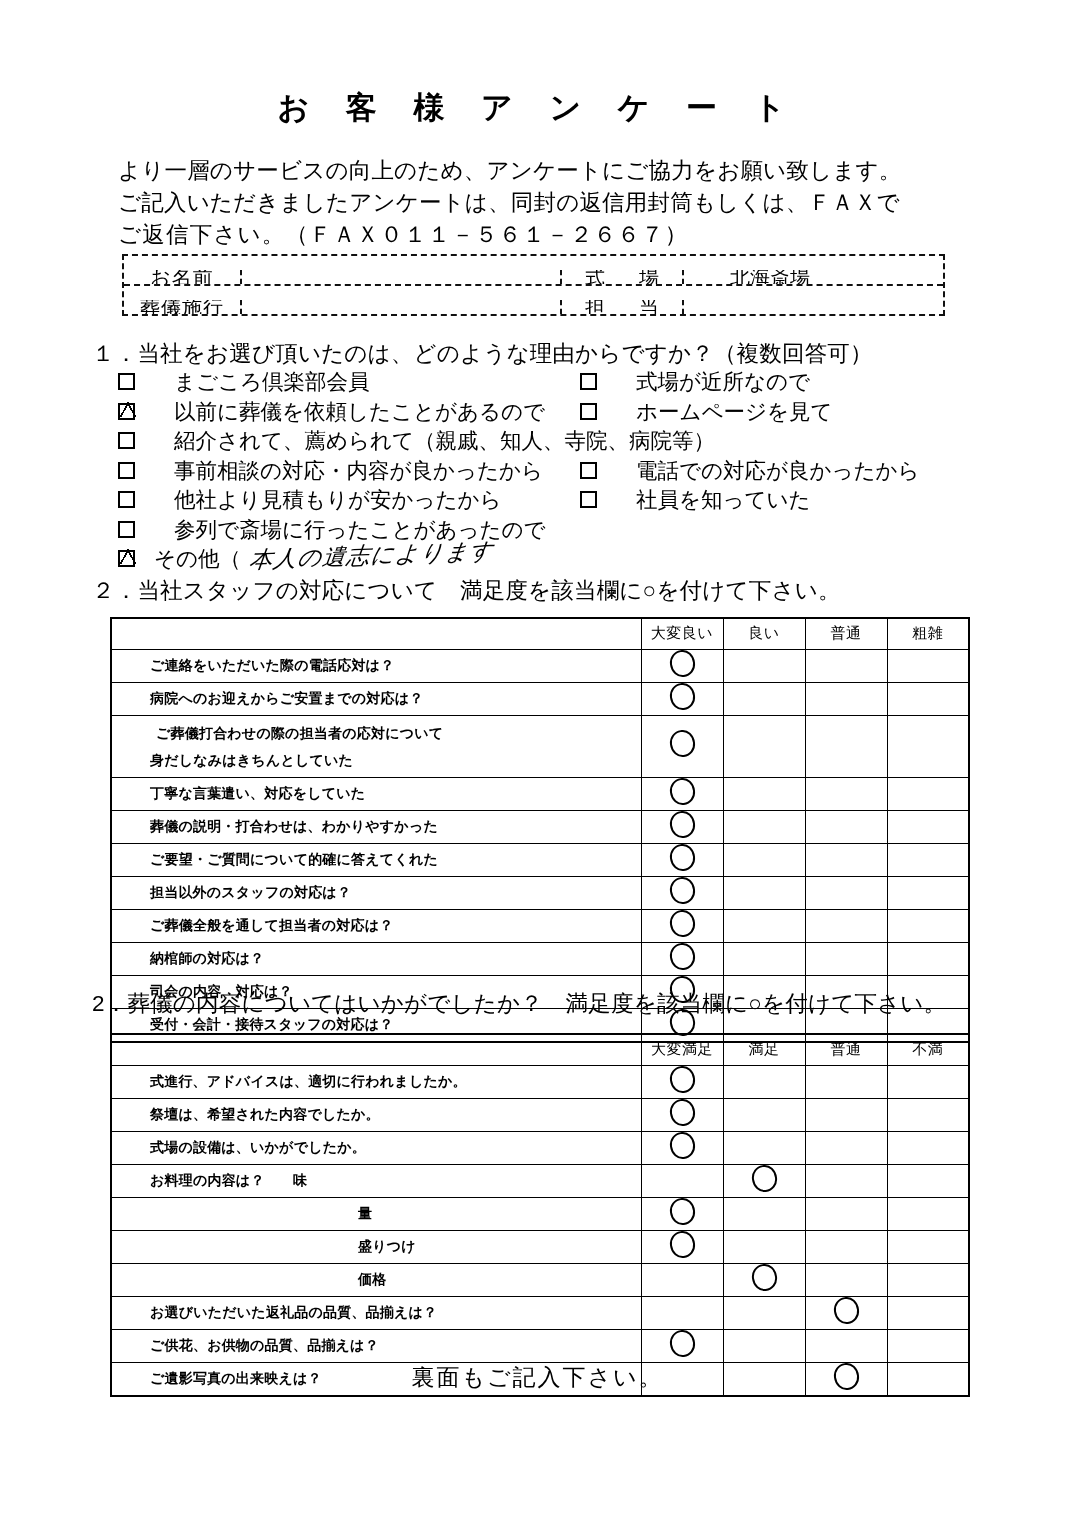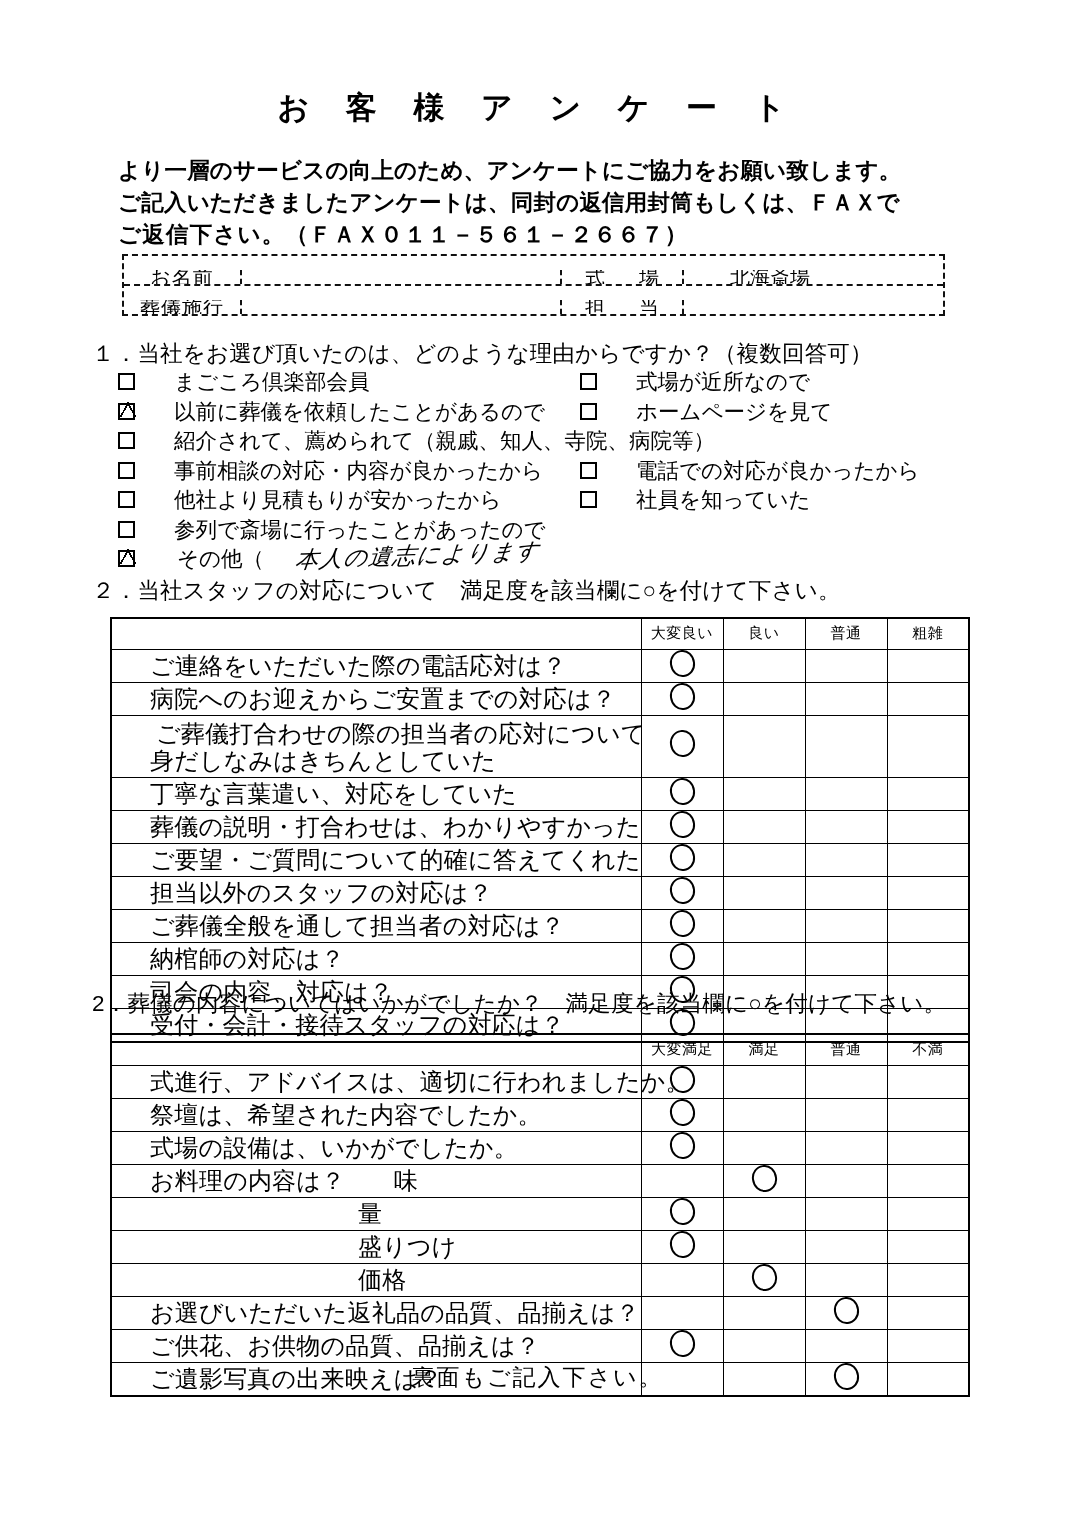--- a/index.html
+++ b/index.html
@@ -38,21 +38,20 @@
 
   
   .intro {
     margin: 0;
     padding-top: 32px;
     padding-left: 118px;
     font-size: 22.5px;
     line-height: 1.42;
     letter-spacing: 0.2px;
     white-space: nowrap;
-    font-weight: bold;
   }
   .intro div { margin: 0; }
   .intro .fax-line { letter-spacing: 1.2px; }
 
   
   .idbox {
     position: absolute;
     left: 122px;
     top: 254px;
     width: 823px;
@@ -156,21 +155,20 @@
       linear-gradient(to bottom left, transparent 44%, #000 44%, #000 54%, transparent 54%) no-repeat right top / 9px 16px;
   }
   .opt-text { display: inline-block; }
 
   .other-line {
     display: flex;
     align-items: flex-start;
     height: 40px;
     white-space: nowrap;
     position: relative;
-    gap: 23px;
   }
   .hand-note {
     font-family: "DejaVu Sans", sans-serif;
     font-size: 23px;
     font-style: italic;
     transform: skewX(-9deg) rotate(-2.2deg);
     display: inline-block;
     padding-left: 9px;
     padding-right: 9px;
     letter-spacing: 1px;
@@ -205,22 +203,23 @@
     vertical-align: middle;
     letter-spacing: 0.5px;
   }
   .survey thead th.blank { border-bottom: 1px solid #000; }
 
   .survey tbody td.rlabel {
     height: 30px;
     padding-left: 38px;
     white-space: nowrap;
     vertical-align: middle;
-    font-size: 24px;
+    font-size: 14px;
     letter-spacing: 0.2px;
+    font-weight: bold;
   }
   .survey tbody td.rlabel.sub {
     padding-left: 246px;
   }
   .survey tbody td.mark {
     text-align: center;
     vertical-align: middle;
     position: relative;
   }
   

